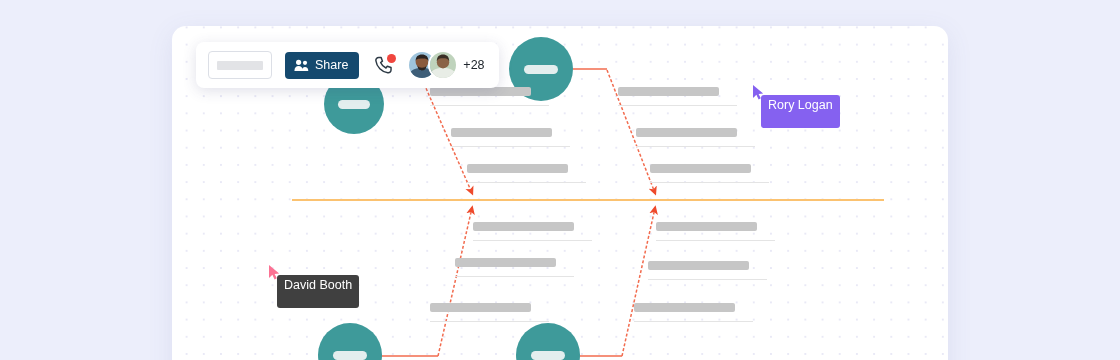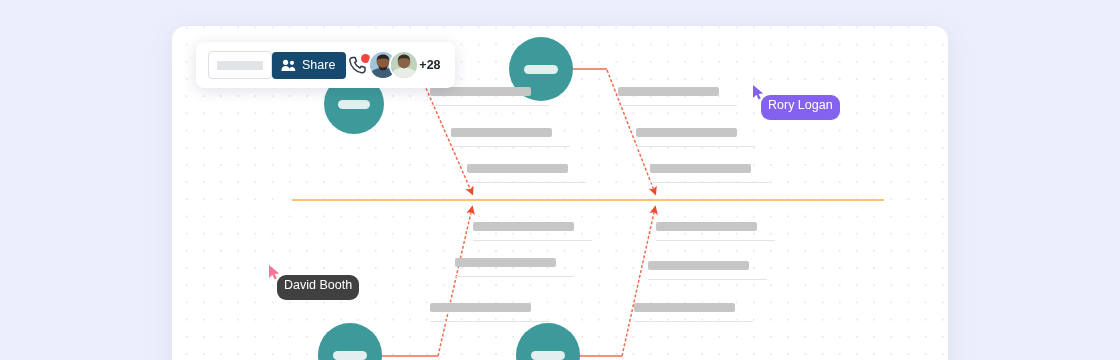--- a/index.html
+++ b/index.html
@@ -44,50 +44,50 @@
   .trow .thick{height:9px;border-radius:2px;background:#C6C6C6;}
   .trow .thin{height:1px;background:#E4E4E4;margin-top:9px;}
 
   
   #toolbar{
     position:absolute;left:196px;top:42px;
     height:46px;
     display:flex;align-items:center;
     background:#FFFFFF;border-radius:8px;
     box-shadow:0 3px 14px rgba(60,64,120,.16);
-    padding:0 14px 0 12px;justify-content:space-between;
+    padding:0 14px 0 12px;gap:13px;justify-content:space-between;
   }
   #namefield{
     width:62px;height:26px;border:1px solid #DCDFE6;border-radius:4px;
     display:flex;align-items:center;justify-content:center;background:#fff;
   }
   #namefield .fill{width:46px;height:9px;background:#E2E3E6;border-radius:1px;}
   #sharebtn{
     display:flex;align-items:center;gap:6px;
     background:#15496E;color:#fff;border:none;
     height:27px;padding:0 11px 0 9px;border-radius:4px;
     font-size:12.5px;cursor:pointer;font-family:"Liberation Sans",sans-serif;
   }
   #phonewrap{position:relative;width:22px;height:22px;display:flex;align-items:center;justify-content:center;cursor:pointer;}
   #phonedot{position:absolute;right:-2px;top:0px;width:9px;height:9px;border-radius:50%;background:#F0463E;}
   #avatars{display:flex;align-items:center;}
   .av{
     width:26px;height:26px;border-radius:50%;
     border:2px solid #fff;overflow:hidden;position:relative;
   }
   .av.a2{margin-left:-9px;}
-  #plus{font-size:12.5px;color:#20272E;font-weight:700;}
+  #plus{font-size:12.5px;color:#20272E;margin-left:5px;font-weight:400;}
 
   
   .cursorlbl{position:absolute;}
   .cursorlbl .pointer{position:absolute;left:0;top:0;width:13px;height:17px;}
   .cursorlbl .chip{
     position:absolute;left:9px;top:11px;
     color:#fff;font-size:12.5px;
-    padding:3px 7px 8px 7px;border-radius:9px;white-space:nowrap;
+    padding:3px 7px 16px 7px;border-radius:3px;white-space:nowrap;
   }
   #rory .chip{background:#8561F0;}
   #david .chip{background:#404040;}
 </style>
 </head>
 <body>
 
 <div id="root">
 
   <div id="canvas">

